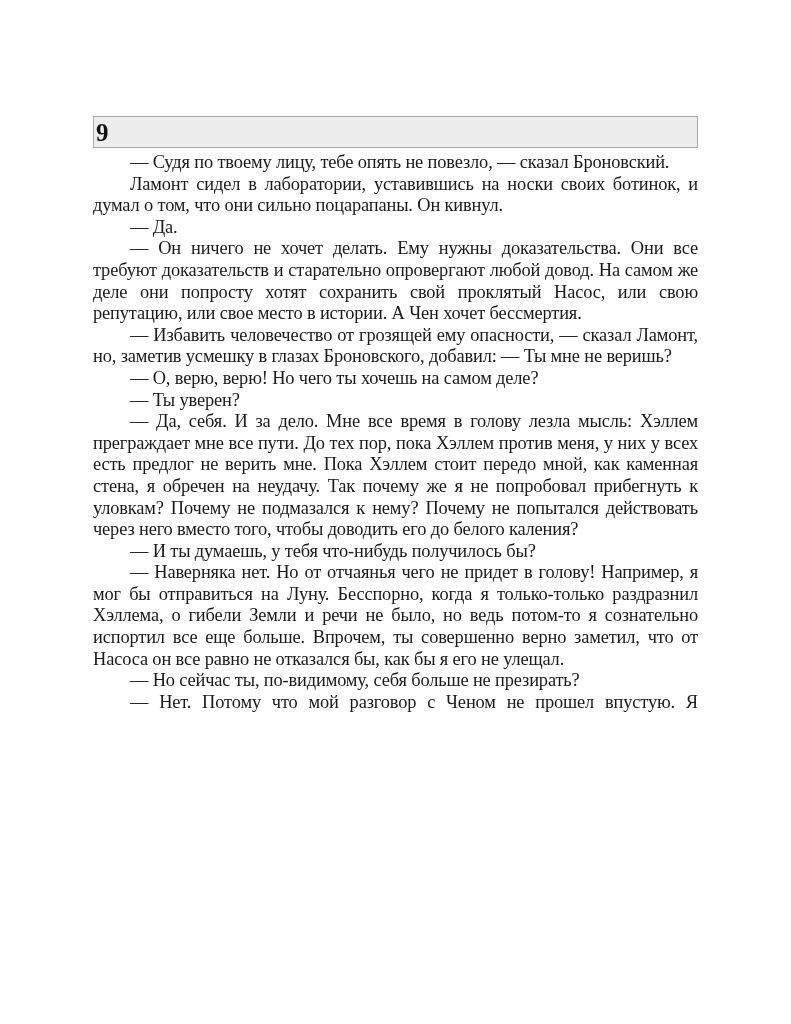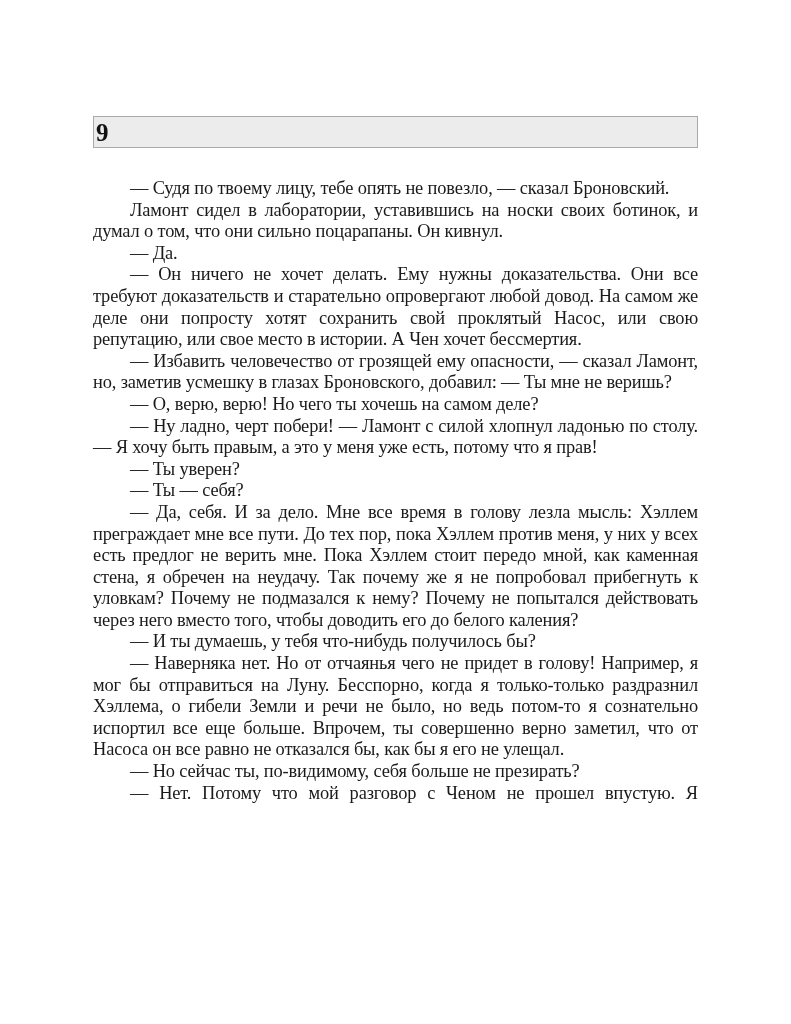--- a/index.html
+++ b/index.html
@@ -30,21 +30,21 @@
       left: 2px;
       top: 1px;
       font-size: 25px;
       font-weight: bold;
       line-height: 30px;
       color: #111111;
     }
     .body-text {
       position: absolute;
       left: 93px;
-      top: 178px;
+      top: 152px;
       width: 605px;
       font-size: 18.4px;
       line-height: 21.6px;
       letter-spacing: -0.15px;
     }
     .para {
       margin: 0;
       text-indent: 37px;
       text-align: justify;
       hyphens: none;
@@ -57,21 +57,19 @@
   <span class="chapter-number">9</span>
 </div>
 
 <div class="body-text">
   <p class="para">— Судя по твоему лицу, тебе опять не повезло, — сказал Броновский.</p>
   <p class="para">Ламонт сидел в лаборатории, уставившись на носки своих ботинок, и думал о том, что они сильно поцарапаны. Он кивнул.</p>
   <p class="para">— Да.</p>
   <p class="para">— Он ничего не хочет делать. Ему нужны доказательства. Они все требуют доказательств и старательно опровергают любой довод. На самом же деле они попросту хотят сохранить свой проклятый Насос, или свою репутацию, или свое место в истории. А Чен хочет бессмертия.</p>
   <p class="para">— Избавить человечество от грозящей ему опасности, — сказал Ламонт, но, заметив усмешку в глазах Броновского, добавил: — Ты мне не веришь?</p>
   <p class="para">— О, верю, верю! Но чего ты хочешь на самом деле?</p>
-  <p class="para">— Ну ладно, черт побери! — Ламонт с силой хлопнул ладонью по столу. — Я хочу быть правым, а это у меня уже есть, потому что я прав!</p>
   <p class="para">— Ты уверен?</p>
-  <p class="para">— Ты — себя?</p>
   <p class="para">— Да, себя. И за дело. Мне все время в голову лезла мысль: Хэллем преграждает мне все пути. До тех пор, пока Хэллем против меня, у них у всех есть предлог не верить мне. Пока Хэллем стоит передо мной, как каменная стена, я обречен на неудачу. Так почему же я не попробовал прибегнуть к уловкам? Почему не подмазался к нему? Почему не попытался действовать через него вместо того, чтобы доводить его до белого каления?</p>
   <p class="para">— И ты думаешь, у тебя что-нибудь получилось бы?</p>
   <p class="para">— Наверняка нет. Но от отчаянья чего не придет в голову! Например, я мог бы отправиться на Луну. Бесспорно, когда я только-только раздразнил Хэллема, о гибели Земли и речи не было, но ведь потом-то я сознательно испортил все еще больше. Впрочем, ты совершенно верно заметил, что от Насоса он все равно не отказался бы, как бы я его не улещал.</p>
   <p class="para">— Но сейчас ты, по-видимому, себя больше не презирать?</p>
   <p class="para" style="text-align-last: justify; font-family: Liberation Serif, serif;">— Нет. Потому что мой разговор с Ченом не прошел впустую. Я</p>
 </div>
 
 </body></html>

